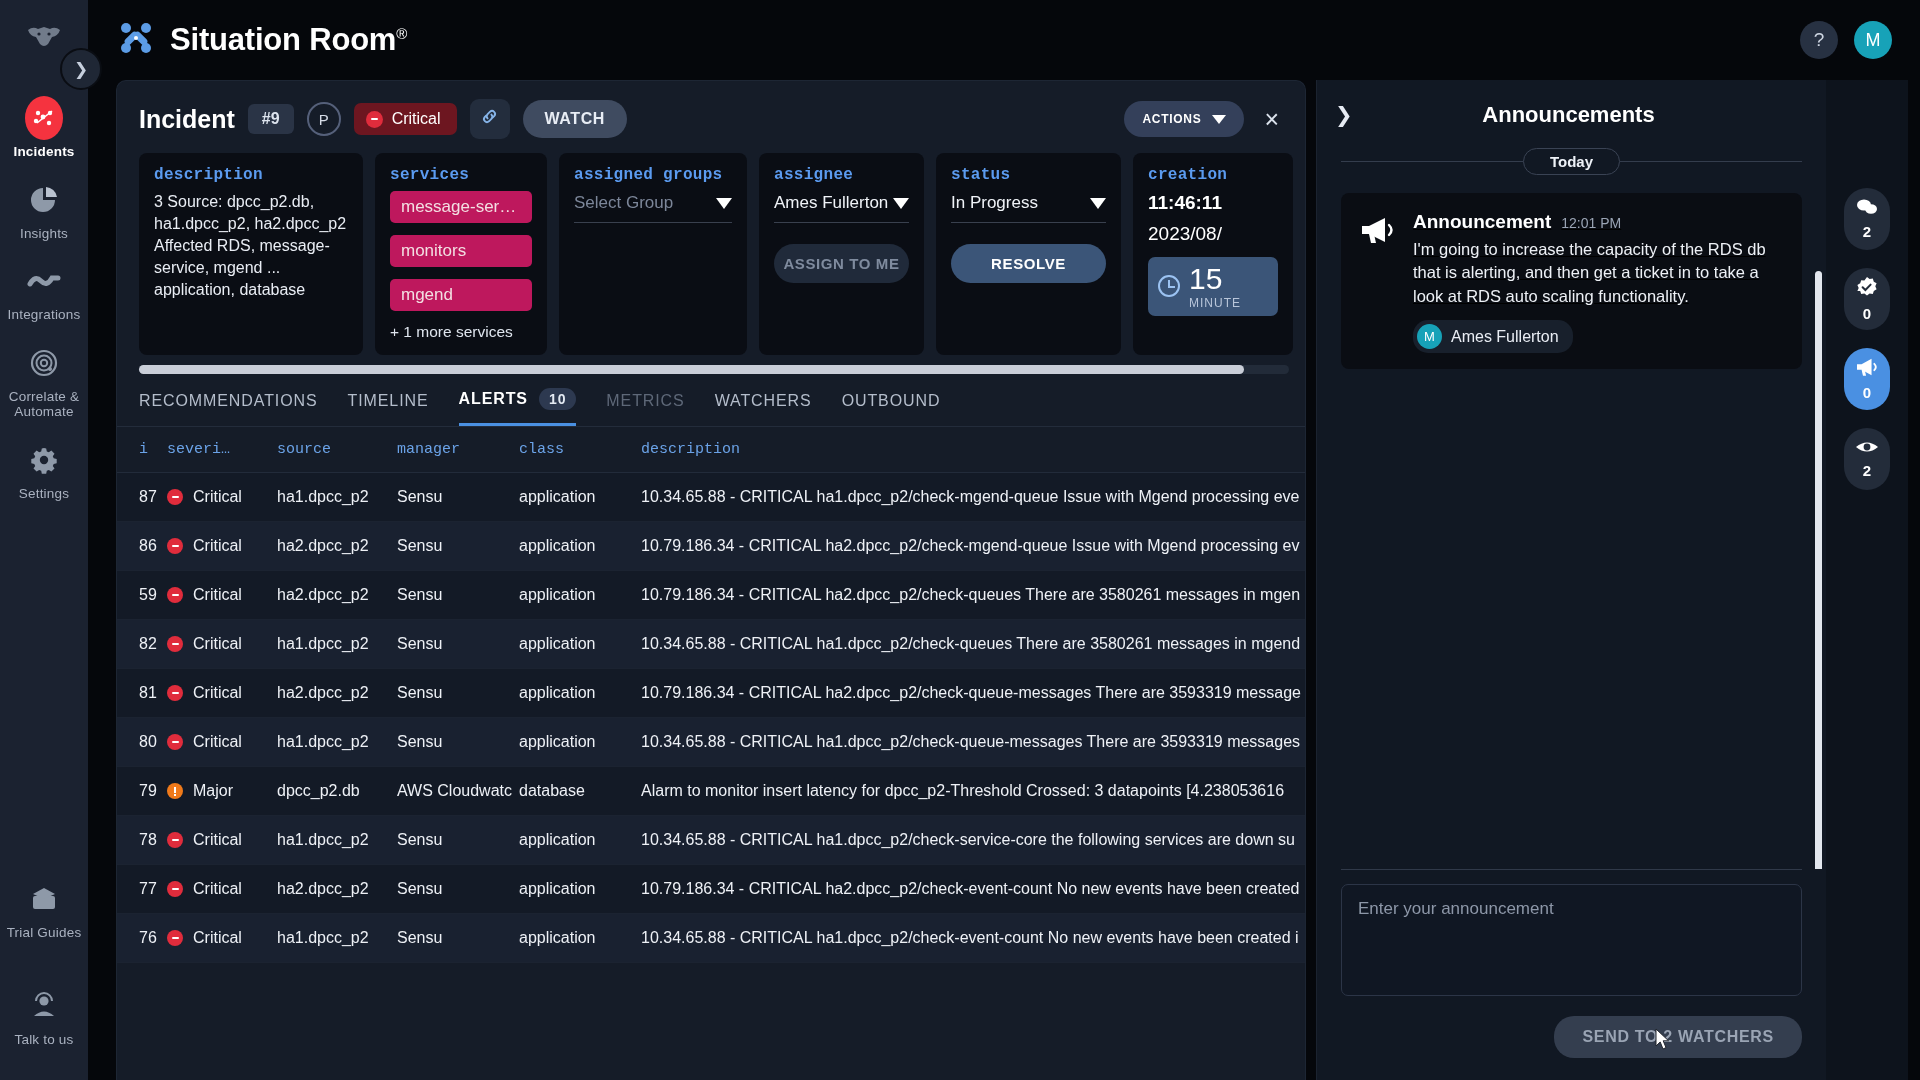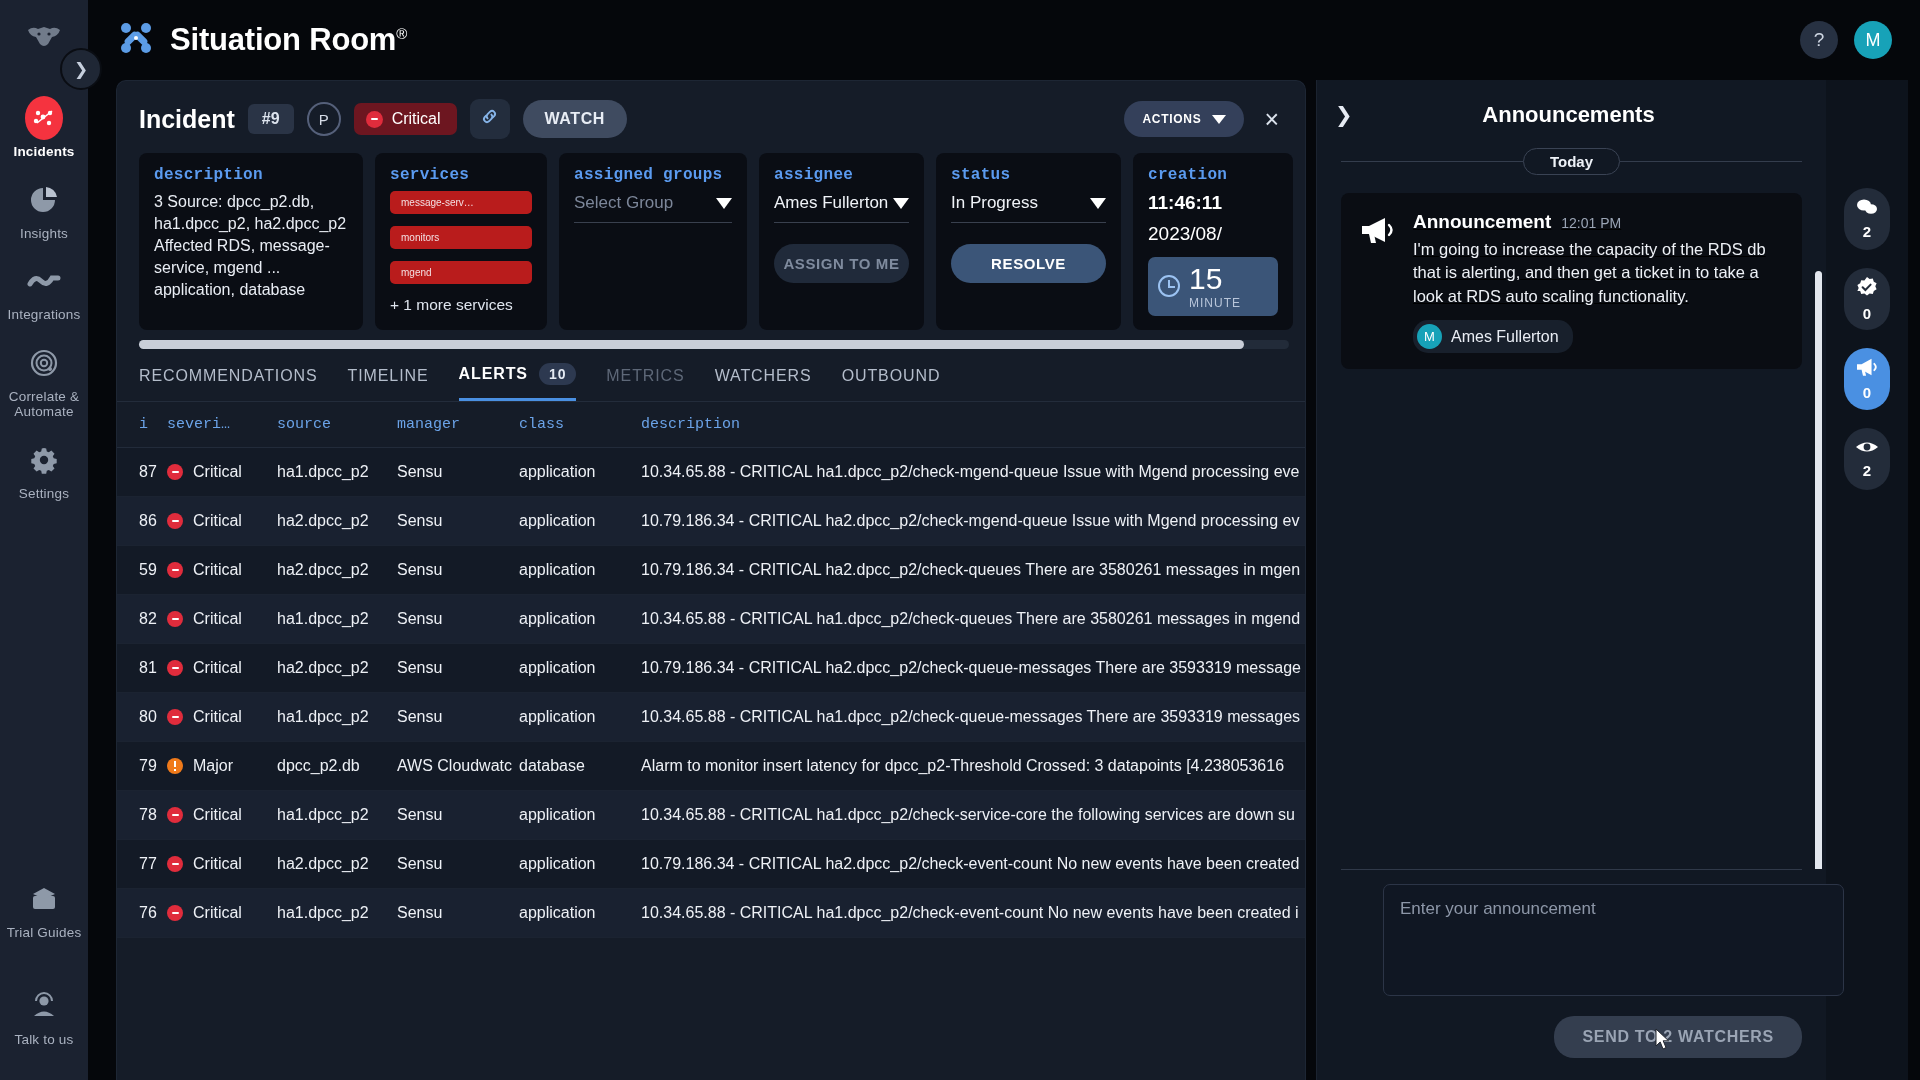--- a/index.html
+++ b/index.html
@@ -109,21 +109,21 @@
     font-family:"Liberation Mono", monospace; font-size:16px; color:#5b9bf0; font-weight:bold; letter-spacing:.3px;
   }
   .fcard .fval { font-size:16px; color:#e9edf4; line-height:1.38; }
   .f-desc { width:224px; flex:0 0 224px; }
   .f-svc  { width:172px; flex:0 0 172px; }
   .f-grp  { width:188px; flex:0 0 188px; }
   .f-asg  { width:165px; flex:0 0 165px; }
   .f-sts  { width:185px; flex:0 0 185px; }
   .f-cre  { width:160px; flex:0 0 160px; }
   .svc-pill {
-    background:#b91c1c; color:#f3dfe2; font-size:10px; padding:6px 11px; border-radius:5px;
+    background:#be185d; color:#f3dfe2; font-size:17px; padding:6px 11px; border-radius:5px;
     white-space:nowrap; overflow:hidden; text-overflow:ellipsis; margin-bottom:5px;
   }
   .svc-more { font-size:15.5px; color:#dfe5ee; }
   .select-line {
     display:flex;align-items:center;justify-content:space-between;border-bottom:1px solid #39404e;
     padding-bottom:9px; cursor:pointer; margin-top:2px;
   }
   .select-line span { font-size:17px; color:#f0f3f8; }
   .select-line span.ph { color:#7c8699; }
   .tri-down { width:0;height:0;border-left:8px solid transparent;border-right:8px solid transparent;border-top:11px solid #ffffff;}
@@ -217,21 +217,21 @@
   .ann-vscroll {
     position:absolute; right:4px; top:96px; width:7px; height:760px; background:#1c2431; border-radius:4px;
   }
   .ann-vscroll-thumb { position:absolute; left:0; top:0; width:7px; height:740px; background:#e3e7ee; border-radius:4px;}
 
   .ann-foot { padding:0 24px 22px 24px; }
   .ann-foot-sep { height:1px; background:#303949; margin-bottom:14px;}
   .ann-input {
     width:100%; height:112px; background:#101723; border:1px solid #2c3purple; border:1px solid #2c3547;
     border-radius:7px; color:#e8ecf3; font-size:17px; font-family:"Liberation Sans",sans-serif;
-    padding:14px 16px; resize:none;margin-left:42px;
+    padding:14px 16px; resize:none;
   }
   .ann-input::placeholder { color:#8d97a8; }
   .ann-send-row { display:flex; justify-content:flex-end; margin-top:16px; }
   .btn-send {
     background:#343e4f; color:#9aa4b4; border:none; border-radius:20px; padding:12px 28px;
     font-size:16px; font-weight:bold; letter-spacing:.7px; cursor:pointer;
   }
 
   
   .right-rail {

